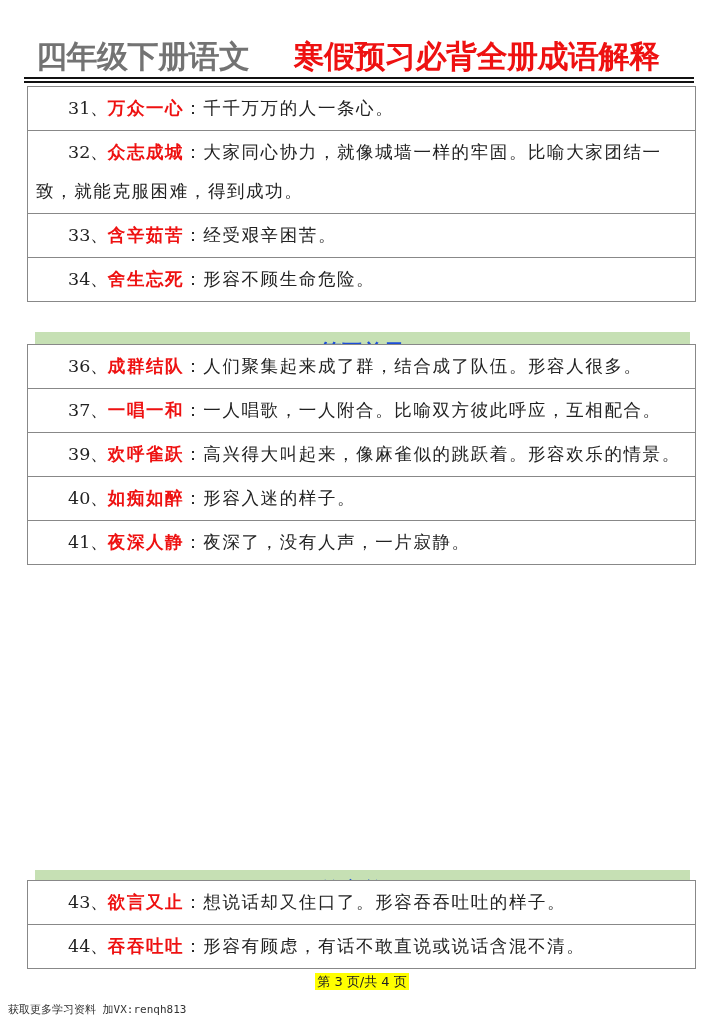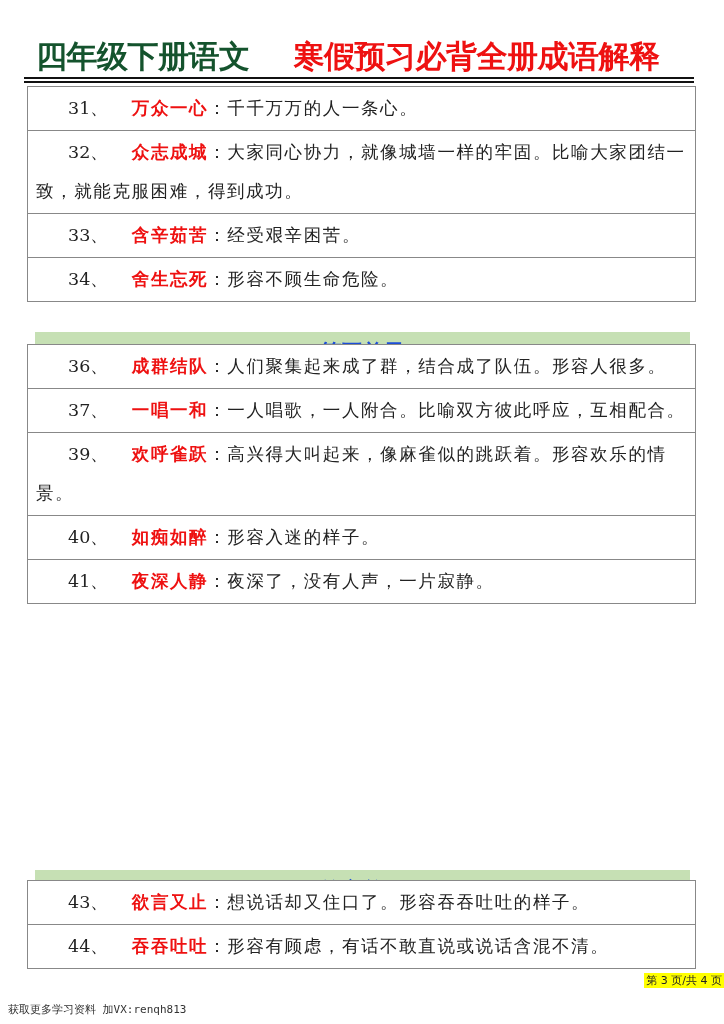--- a/index.html
+++ b/index.html
@@ -1,37 +1,37 @@
 <!DOCTYPE html>
 <html><head>
 <meta charset="utf-8">
 <style>
   html, body { margin: 0; padding: 0; background: #ffffff; }
   body { width: 724px; height: 1024px; position: relative; overflow: hidden;
          font-family: "DejaVu Serif", "Liberation Serif", serif; color: #222; }
   .title { position: absolute; left: 36px; top: 36px; width: 650px; height: 40px;
            font-family: "DejaVu Sans", sans-serif; font-size: 31px; font-weight: bold;
            white-space: nowrap; letter-spacing: -0.5px; line-height: 40px; }
-  .title .black { color: #14532d; }
+  .title .black { color: #737373; }
   .title .red { color: #ee1111; margin-left: 44px; }
   .rule { position: absolute; left: 24px; width: 670px; background: #111; }
   .rule1 { top: 77px; height: 2px; }
   .rule2 { top: 81px; height: 2px; }
   .box { position: absolute; left: 27px; width: 669px; border: 1.5px solid #888;
          box-sizing: border-box; background: #fff; }
   .row { border-top: 1.5px solid #888; padding: 2px 8px 2px 8px; font-size: 17.5px;
          line-height: 39px; letter-spacing: 1.6px; }
   .row:first-child { border-top: none; }
-  .idiom { color: #ee1111; font-weight: bold; margin-left: 24px; }
+  .idiom { color: #ee1111; font-weight: bold; }
   .num { letter-spacing: 0; margin-left: 32px; }
   .unit { position: absolute; left: 35px; width: 655px; height: 56px; background: #c6e0b4;
           text-align: center; line-height: 40px; font-size: 21px; font-weight: bold;
           font-family: "DejaVu Sans", sans-serif; color: #1d4ed8; margin-top: 37px; }
-  .pager { position: absolute; top: 973px; left: 0; width: 724px; text-align: right;
-           font-size: 11px; font-family: "DejaVu Sans", sans-serif; }
+  .pager { position: absolute; top: 973px; left: 0; width: 724px; text-align: center;
+           font-size: 13px; font-family: "DejaVu Sans", sans-serif; }
   .pager span { background: #ffff00; padding: 1px 2px; }
   .footer { position: absolute; top: 1002px; left: 8px; width: 724px; text-align: left;
             font-size: 11px; font-family: "DejaVu Sans Mono", monospace; color: #333; }
 </style>
 </head>
 <body>
 
 <div class="title">
   <span class="black">四年级下册语文</span><span class="red">寒假预习必背全册成语解释</span>
 </div>

